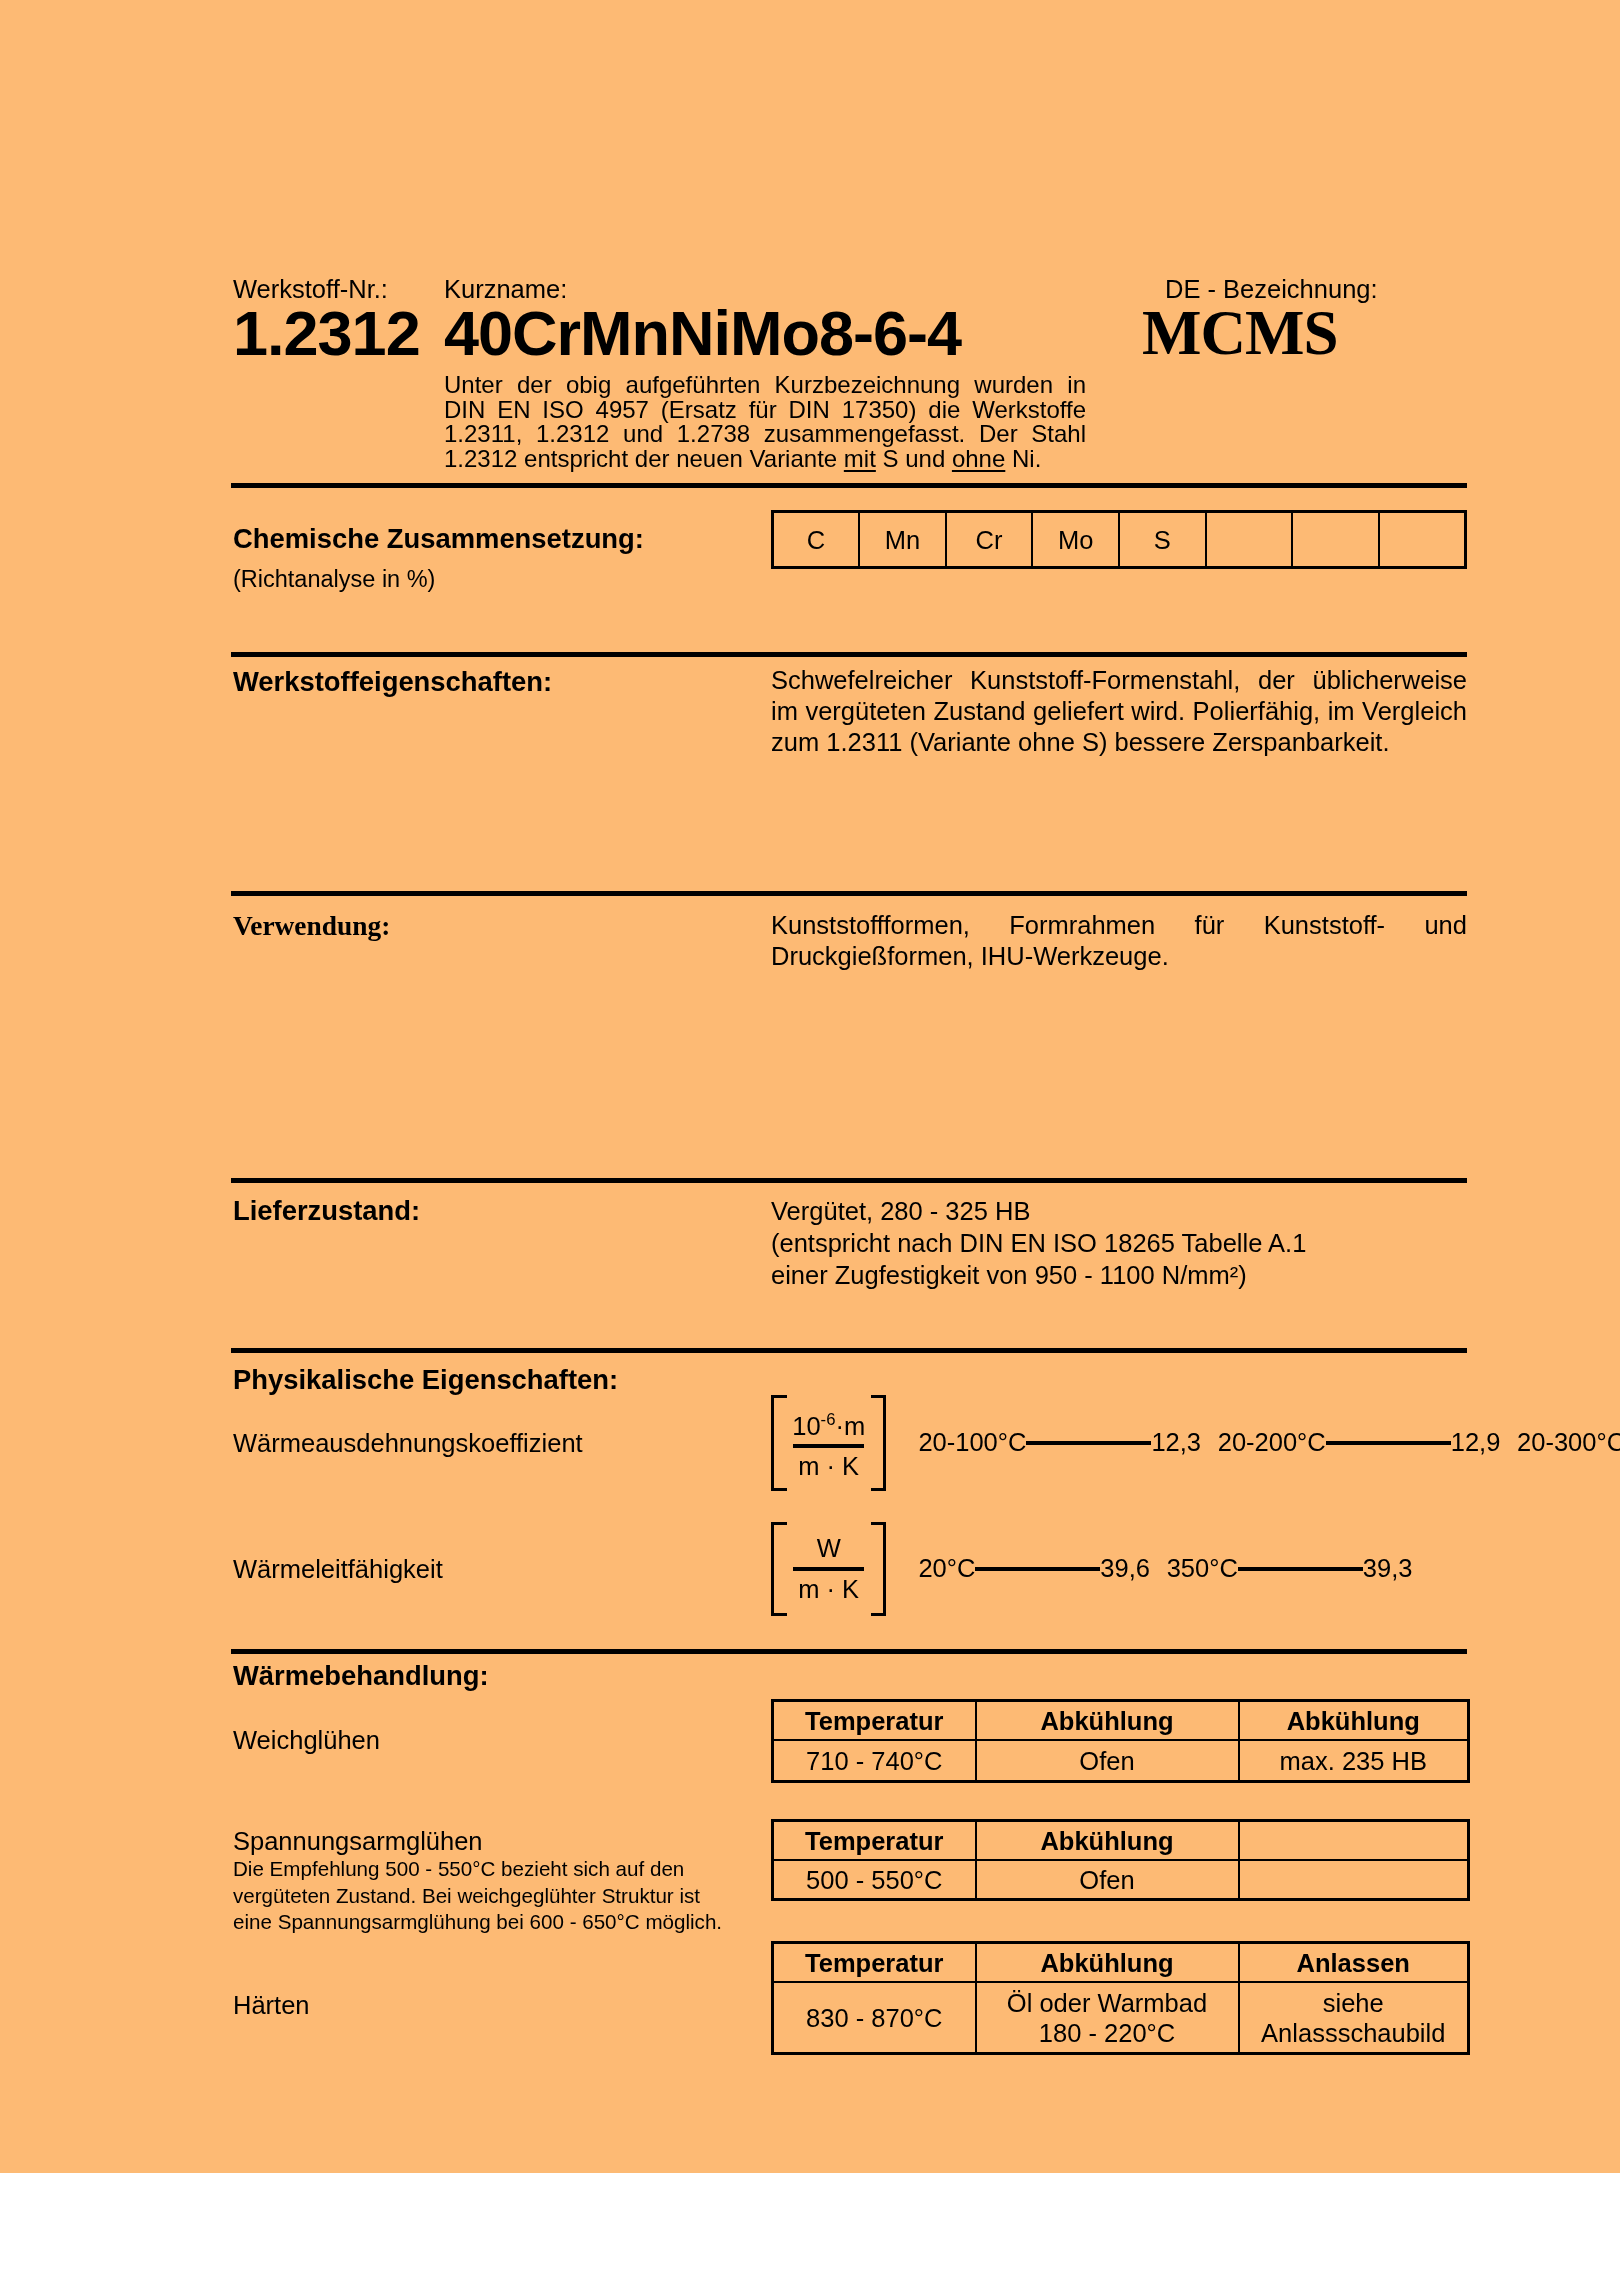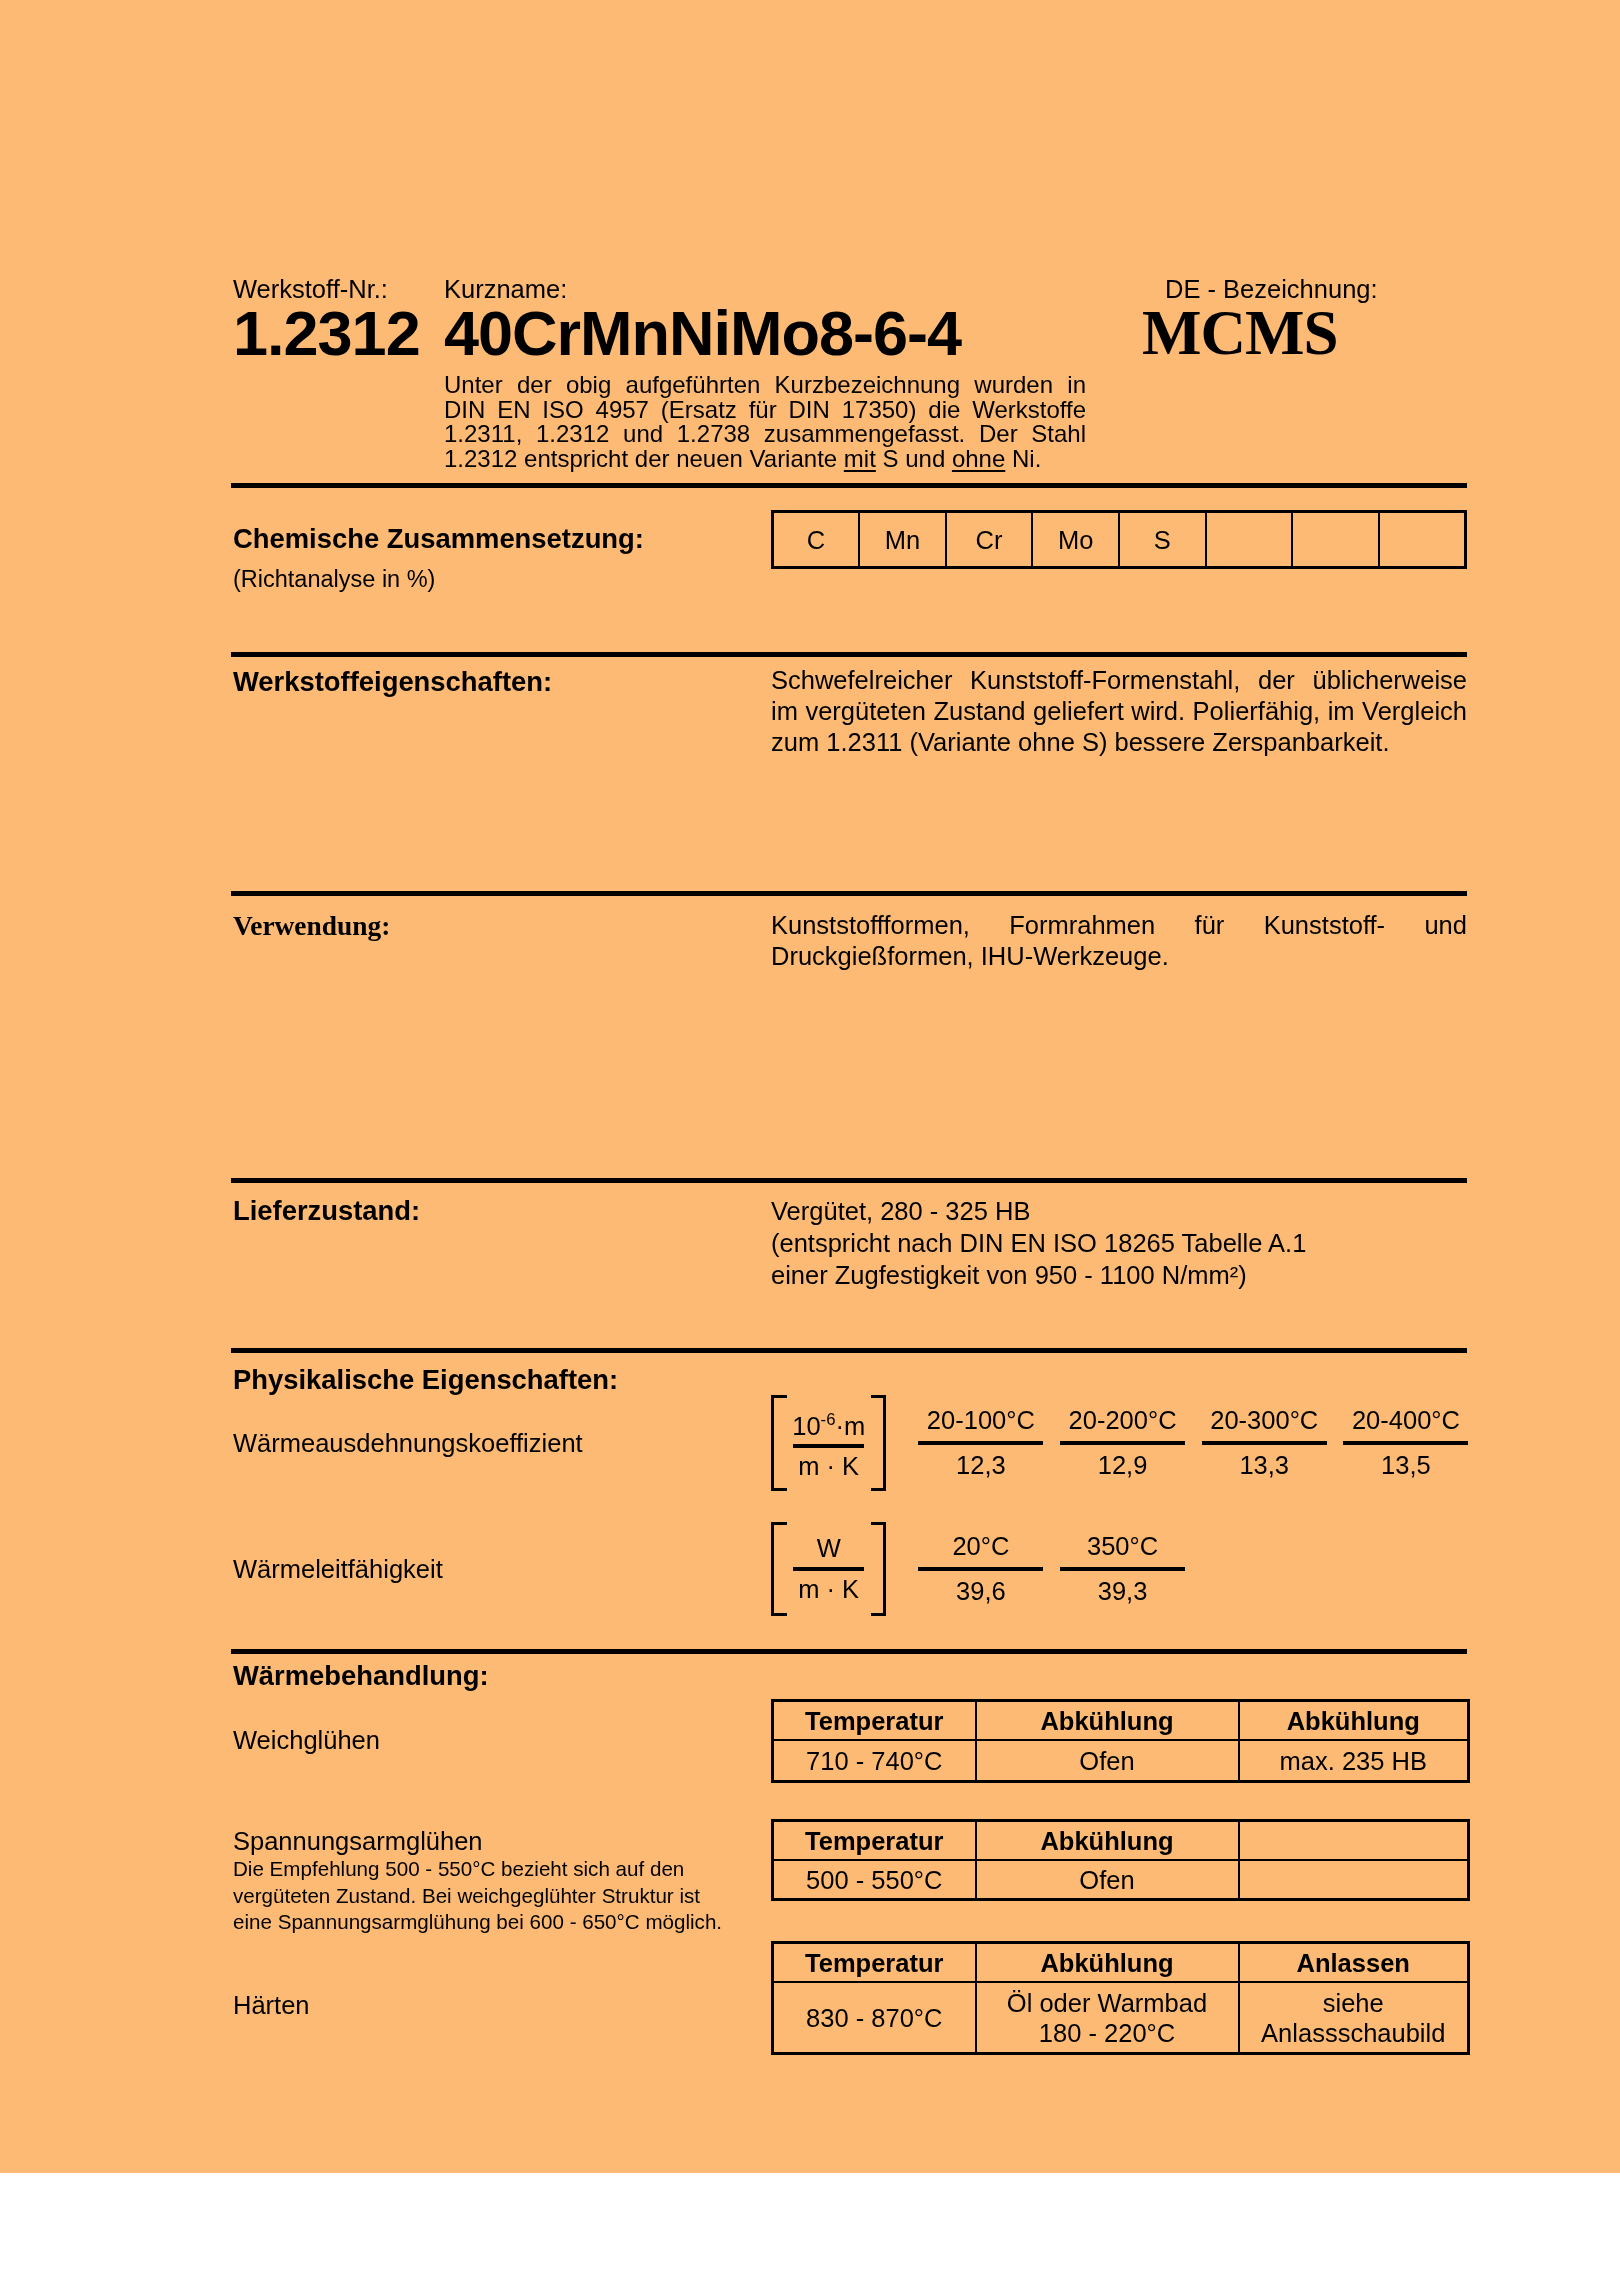--- a/index.html
+++ b/index.html
@@ -47,21 +47,21 @@
   .prow { position:absolute; display:flex; align-items:center; }
   .bracket-wrap { display:flex; align-items:stretch; }
   .bracket-l { width:12.7px; border:3.9px solid #000; border-right:none; }
   .bracket-r { width:12.7px; border:3.9px solid #000; border-left:none; }
   .frac { display:flex; flex-direction:column; align-items:center; justify-content:center;
           width:84px; padding:7.8px 0; }
   .frac-num, .frac-den { font-size:25.5px; line-height:27.4px; white-space:nowrap; }
   .frac-num sup { font-size:16.7px; }
   .frac-bar { width:71px; height:3.9px; background:#000; margin:4.9px 0; }
   .pcols { display:flex; gap:16.7px; margin-left:32px; }
-  .pcol { display:flex; flex-direction:column; align-items:center; }
+  .pcol { display:flex; flex-direction:row; align-items:center; }
   .pcol-t, .pcol-v { font-size:25.5px; line-height:27.4px; white-space:nowrap; }
   .pcol-bar { width:125px; height:3.9px; background:#000; margin:6.9px 0; }
   .exp-row { top:1394px; left:771px; height:98px; }
   .exp-row .bracket-wrap { height:96px; }
   .cond-row { top:1521px; left:771px; height:96px; }
   .cond-row .bracket-wrap { height:94px; }
 </style>
 </head>
 <body>
 

